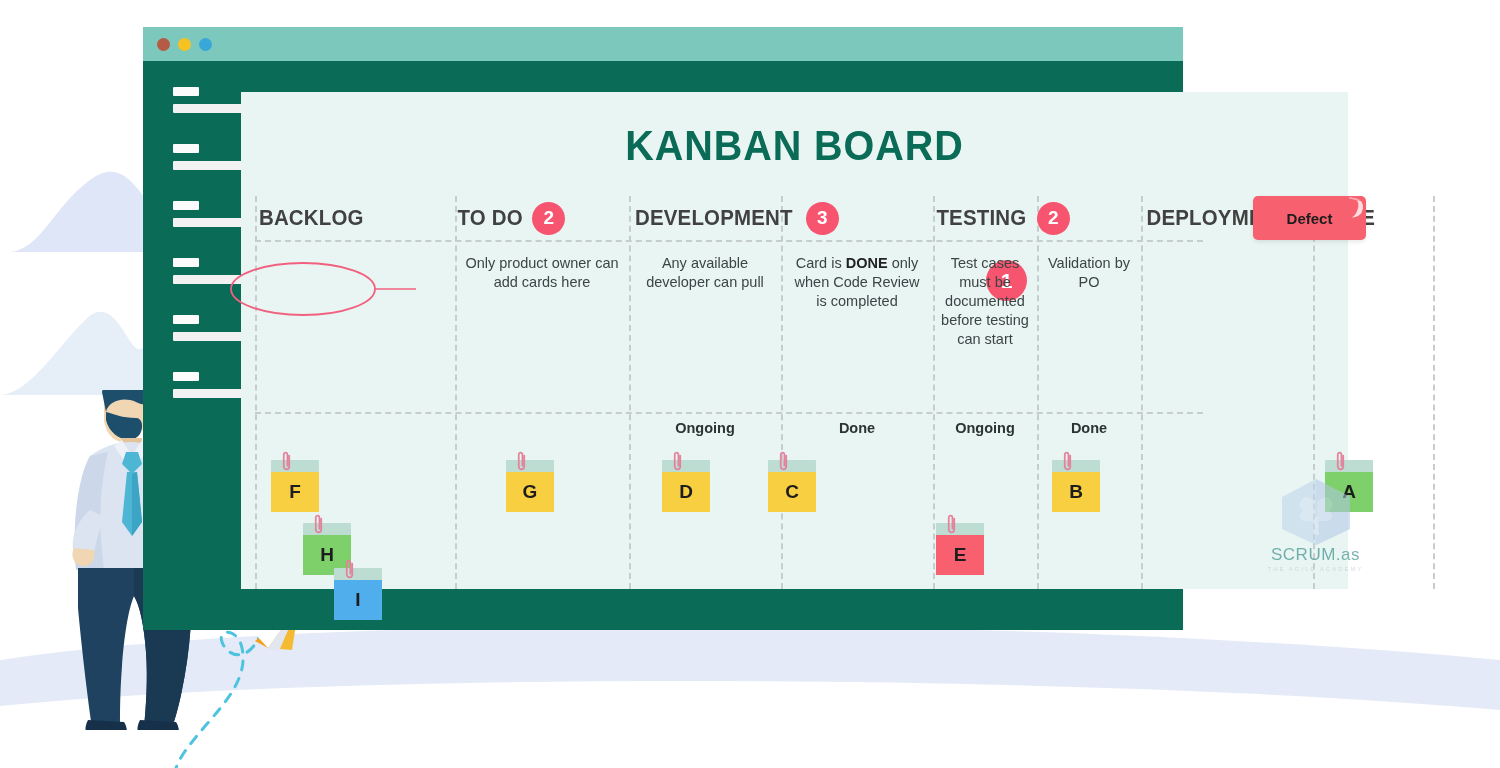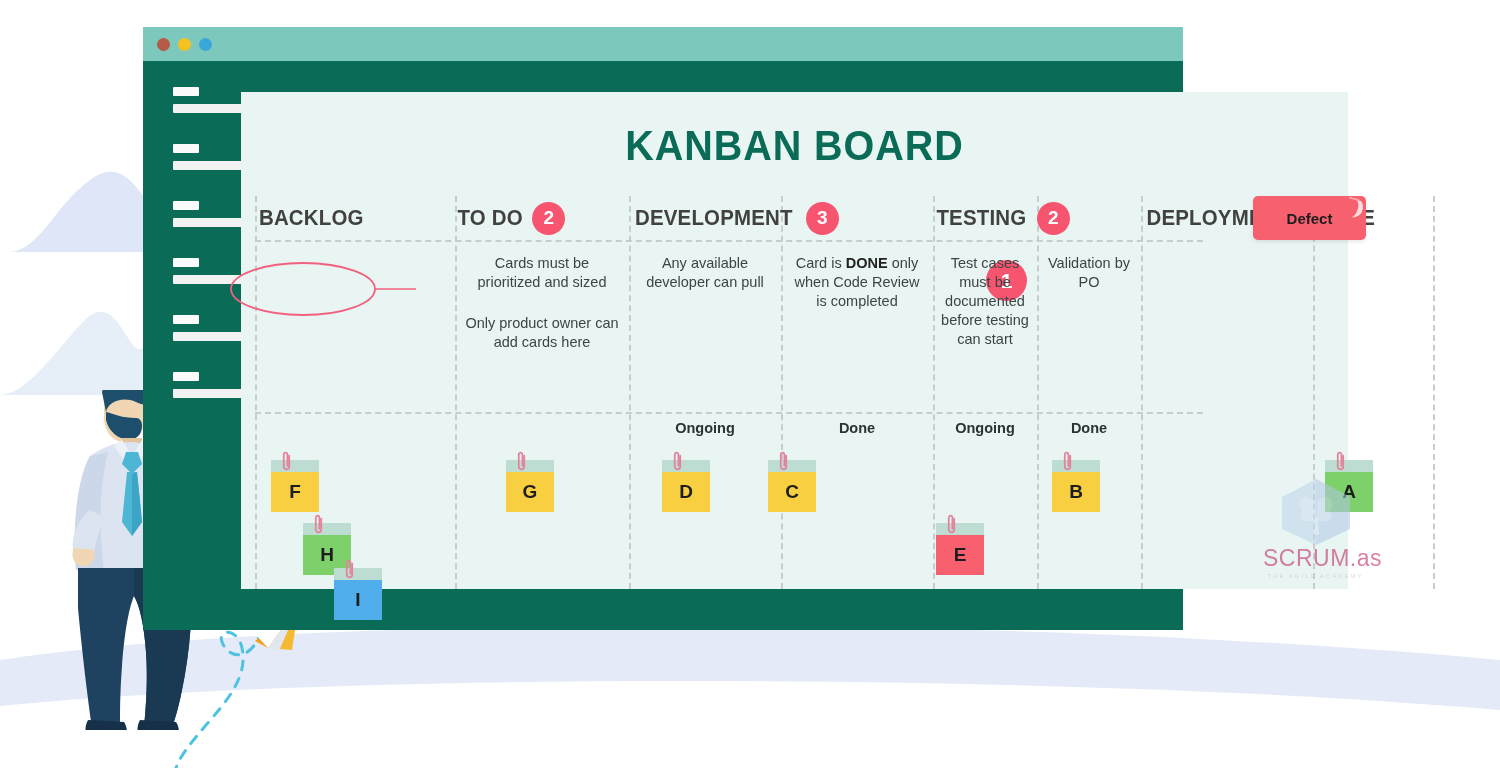--- a/index.html
+++ b/index.html
@@ -115,21 +115,21 @@
     border-top-right-radius:12px; border-bottom-right-radius:14px;
     border-top:2px solid rgba(255,255,255,0.45);
     transform:rotate(12deg);
   }
 
   
   .watermark {
     position:absolute; left:1022px; top:385px; width:105px;
     text-align:center; opacity:0.55;
   }
-  .wm-txt { font-size:23px; color:#be185d; letter-spacing:0.5px; margin-top:-6px; }
+  .wm-txt { font-size:17px; color:#0f766e; letter-spacing:0.5px; margin-top:-6px; }
   .wm-sub { font-size:6px; color:#b9c1c9; letter-spacing:2px; margin-top:1px; }
 
   
   .annot { position:absolute; left:228px; top:258px; width:160px; height:62px; }
   .annot-txt {
     position:absolute; inset:0; display:flex; flex-direction:column;
     align-items:center; justify-content:center;
     font-size:16px; line-height:21px; color:#f2607f; text-align:center;
   }
 </style>
@@ -259,21 +259,20 @@
         <div class="col-head" style="left:900px; width:172px">
           <span class="ttl">DEPLOYMENT</span>
         </div>
         <div class="col-head" style="left:1072px; width:120px">
           <span class="ttl">DONE</span>
         </div>
 
         <div class="wip-free" style="left:745px; top:64px">1</div>
 
         <div class="policy" style="left:222px; top:58px; width:158px">
-          <p>Cards must be prioritized and sized</p>
           <p>Only product owner can add cards here</p>
         </div>
 
         <div class="policy" style="left:396px; top:58px; width:136px">
           <p>Any available developer can pull</p>
         </div>
 
         <div class="policy" style="left:548px; top:58px; width:136px">
           <p><span>Card is </span><b>DONE</b><span> only when Code Review is completed</span></p>
         </div>

